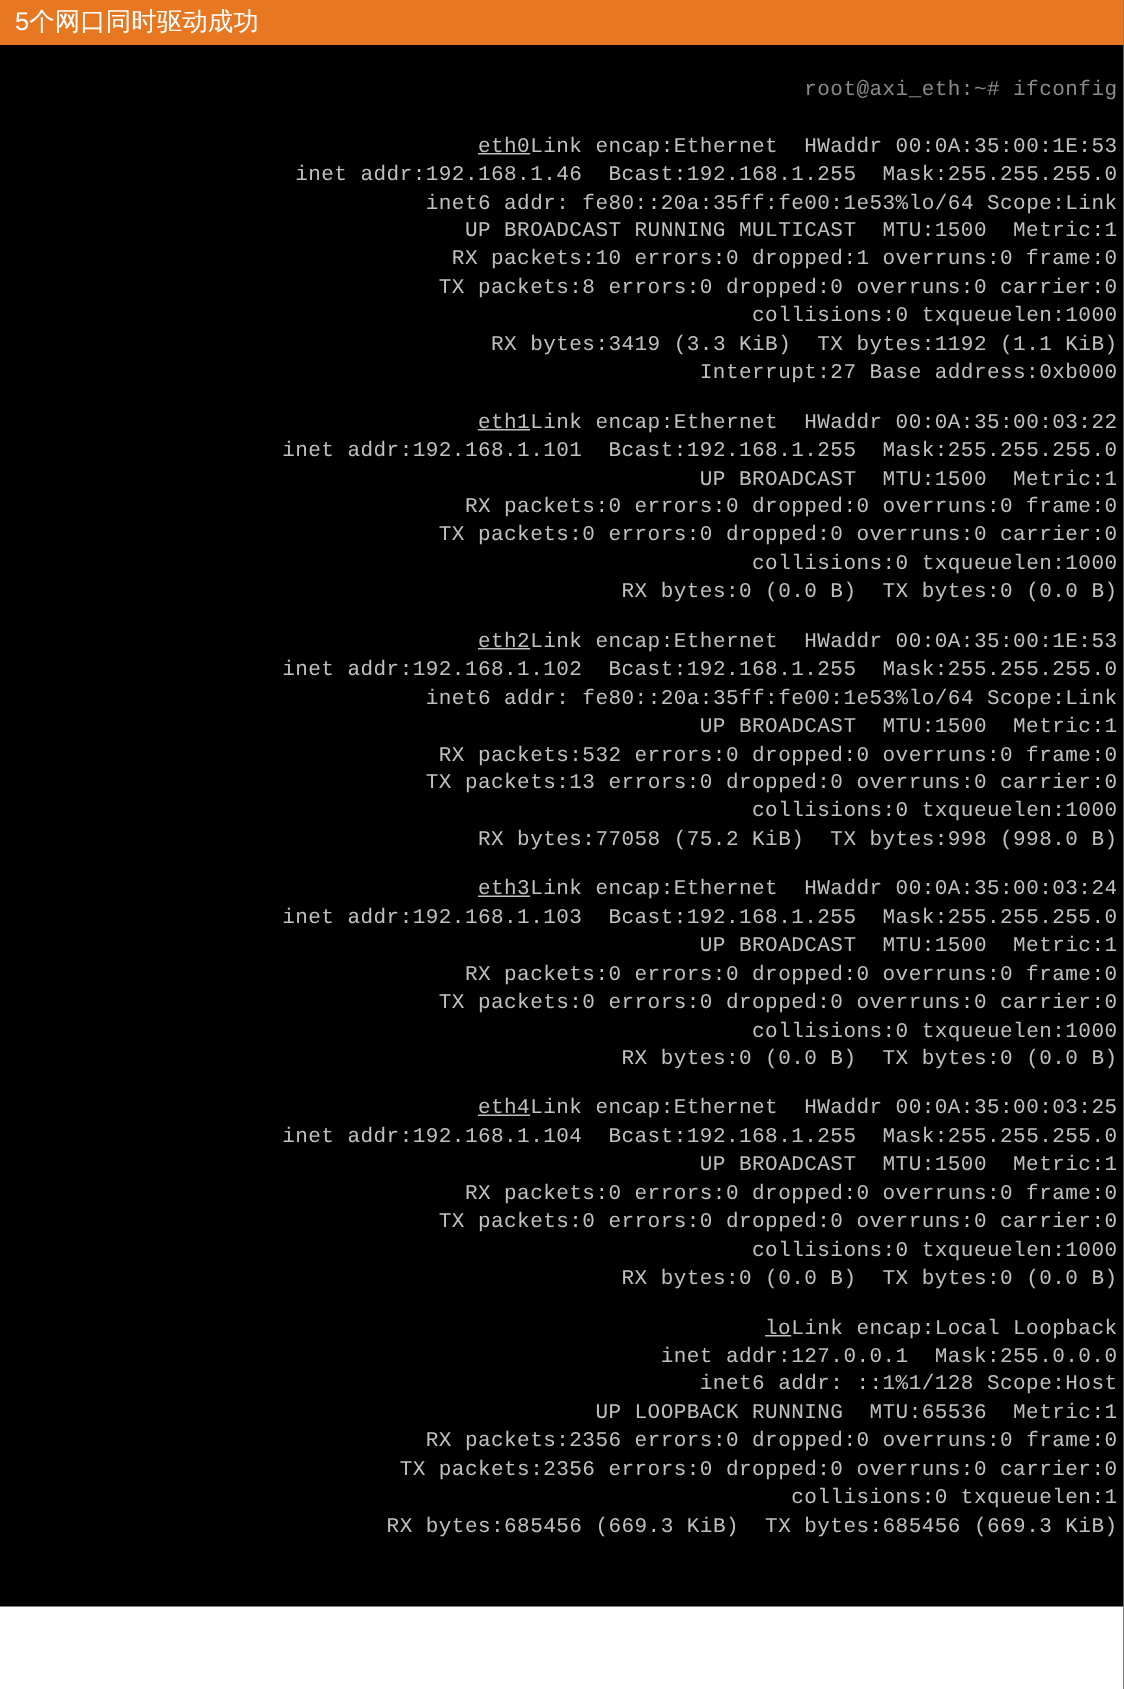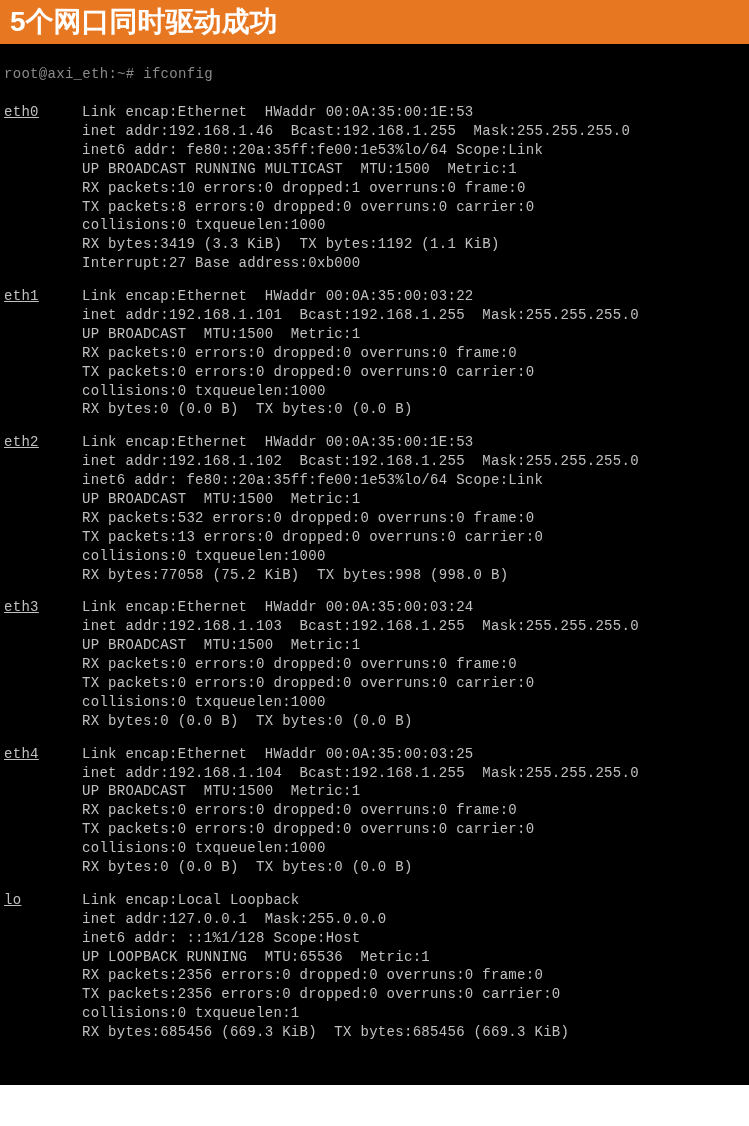--- a/index.html
+++ b/index.html
@@ -5,35 +5,36 @@
   * { margin: 0; padding: 0; box-sizing: border-box; }
   body {
     width: 749px;
     height: 1126px;
     background: #fff;
     font-family: "Microsoft YaHei", "SimHei", sans-serif;
   }
   .header {
     background: #e87722;
     color: #fff;
-    font-size: 28px;
-    font-weight: bold;
+    font-size: 17px;
+    font-weight: normal;
     padding: 4px 10px;
     line-height: 1.3;
   }
   .terminal {
     background: #000;
     color: #c0c0c0;
     font-family: "Courier New", monospace;
     font-size: 14px;
     line-height: 1.35;
     padding: 2px 4px 10px 4px;
     white-space: pre;
     overflow: hidden;
     letter-spacing: 0.3px;
+    text-align: right;
   }
   .prompt-line { color: #8a8a8a; }
   .iface { display: inline-block; width: 78px; vertical-align: top; text-decoration: underline; }
   .block { margin-bottom: 14px; }
   .indent { padding-left: 78px; }
 </style>
 </head>
 <body>
 
 <div class="header">

